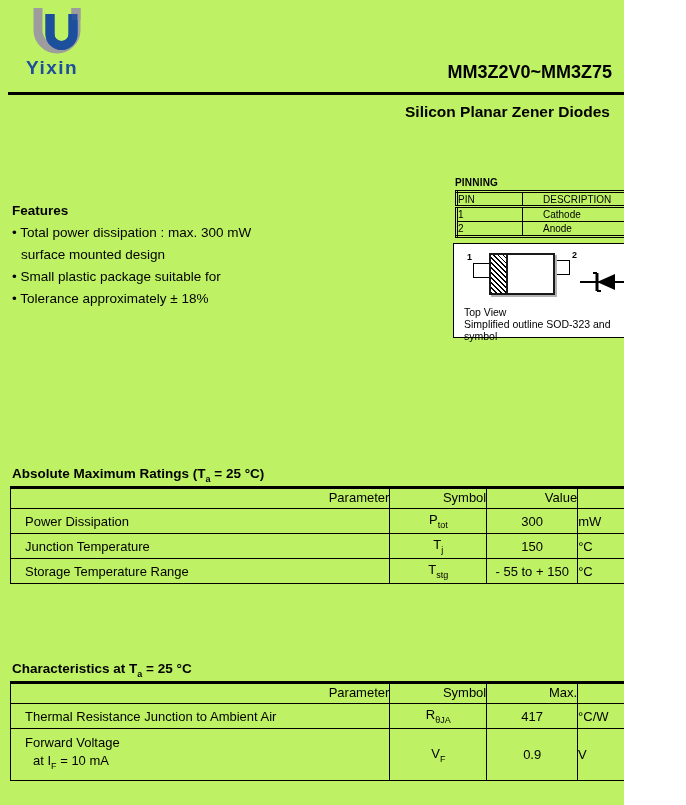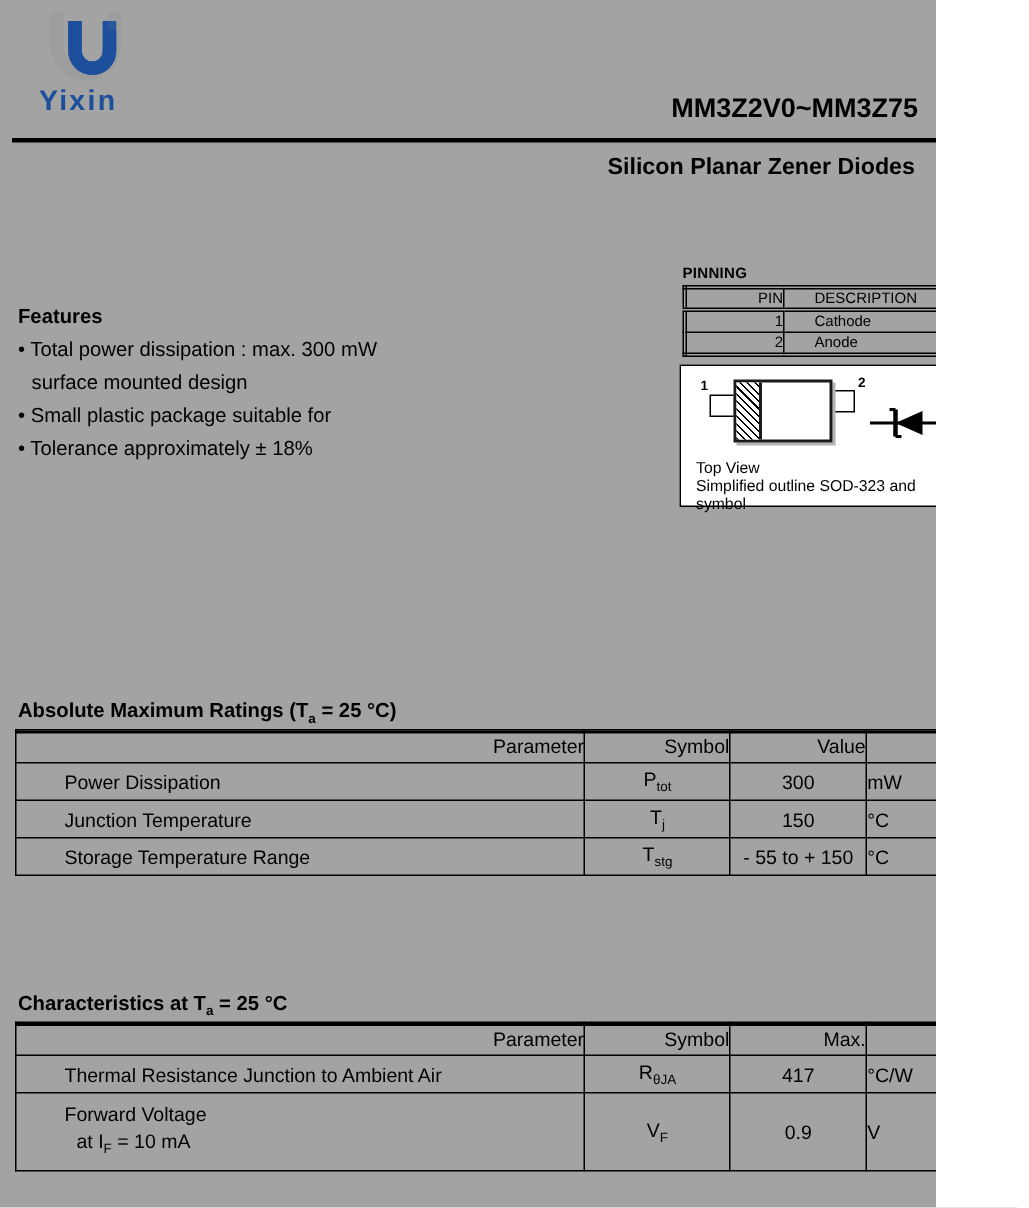--- a/index.html
+++ b/index.html
@@ -2,21 +2,21 @@
 <html><head>
 <meta charset="utf-8">
 <style>
   * { box-sizing: border-box; margin: 0; padding: 0; }
   html, body { background: #fff; }
   body { font-family: "Liberation Sans", sans-serif; color: #000; }
   .page {
     position: relative;
     width: 624px;
     height: 805px;
-    background: #a3a3a3;
+    background: #bef264;
     overflow: hidden;
   }
 
   
   .logo { position: absolute; left: 26px; top: 6px; width: 90px; }
   .logo svg { display: block; }
   .logo-text {
     color: #1d4f9c;
     font-size: 19px;
     font-weight: bold;
@@ -51,21 +51,21 @@
     font-size: 10px; font-weight: bold; letter-spacing: 0.2px;
   }
   .pin-table {
     position: absolute; left: 455px; top: 190px;
     width: 190px; border-collapse: collapse;
     font-size: 10px;
   }
   .pin-table th, .pin-table td { border: 1px solid #000; height: 15px; font-weight: normal; }
   .pin-table { border: 3px double #000; }
   .pin-table th { border-bottom: 3px double #000; }
-  .pin-col-pin { width: 66px; text-align: right; }
+  .pin-col-pin { width: 66px; text-align: left; }
   .pin-col-desc { text-align: left; padding-left: 20px; }
 
   
   .pkg-box {
     position: absolute; left: 453px; top: 243px;
     width: 191px; height: 95px;
     border: 1px solid #000; background: #fff;
   }
   .pkg-body {
     position: absolute; left: 35px; top: 9px;
@@ -109,21 +109,21 @@
   .table-char { top: 681px; }
   .data-table th, .data-table td {
     border: 1px solid #000; font-weight: normal; vertical-align: middle;
   }
   .data-table th { height: 22px; text-align: right; }
   .data-table td { height: 25px; }
   .col-param { width: 380px; }
   .col-sym   { width: 97px;  text-align: center; }
   .col-val   { width: 91px;  text-align: center; }
   .col-unit  { width: 94px;  text-align: left; }
-  td.col-param { text-align: left; padding-left: 32px; }
+  td.col-param { text-align: left; padding-left: 14px; }
   .data-table sub { font-size: 9px; }
   .row-tall td { height: 52px; }
   .param-line2 { padding-left: 8px; }
   .param-multiline { line-height: 18px; }
 </style>
 </head>
 <body>
 
 <div class="page">
 

